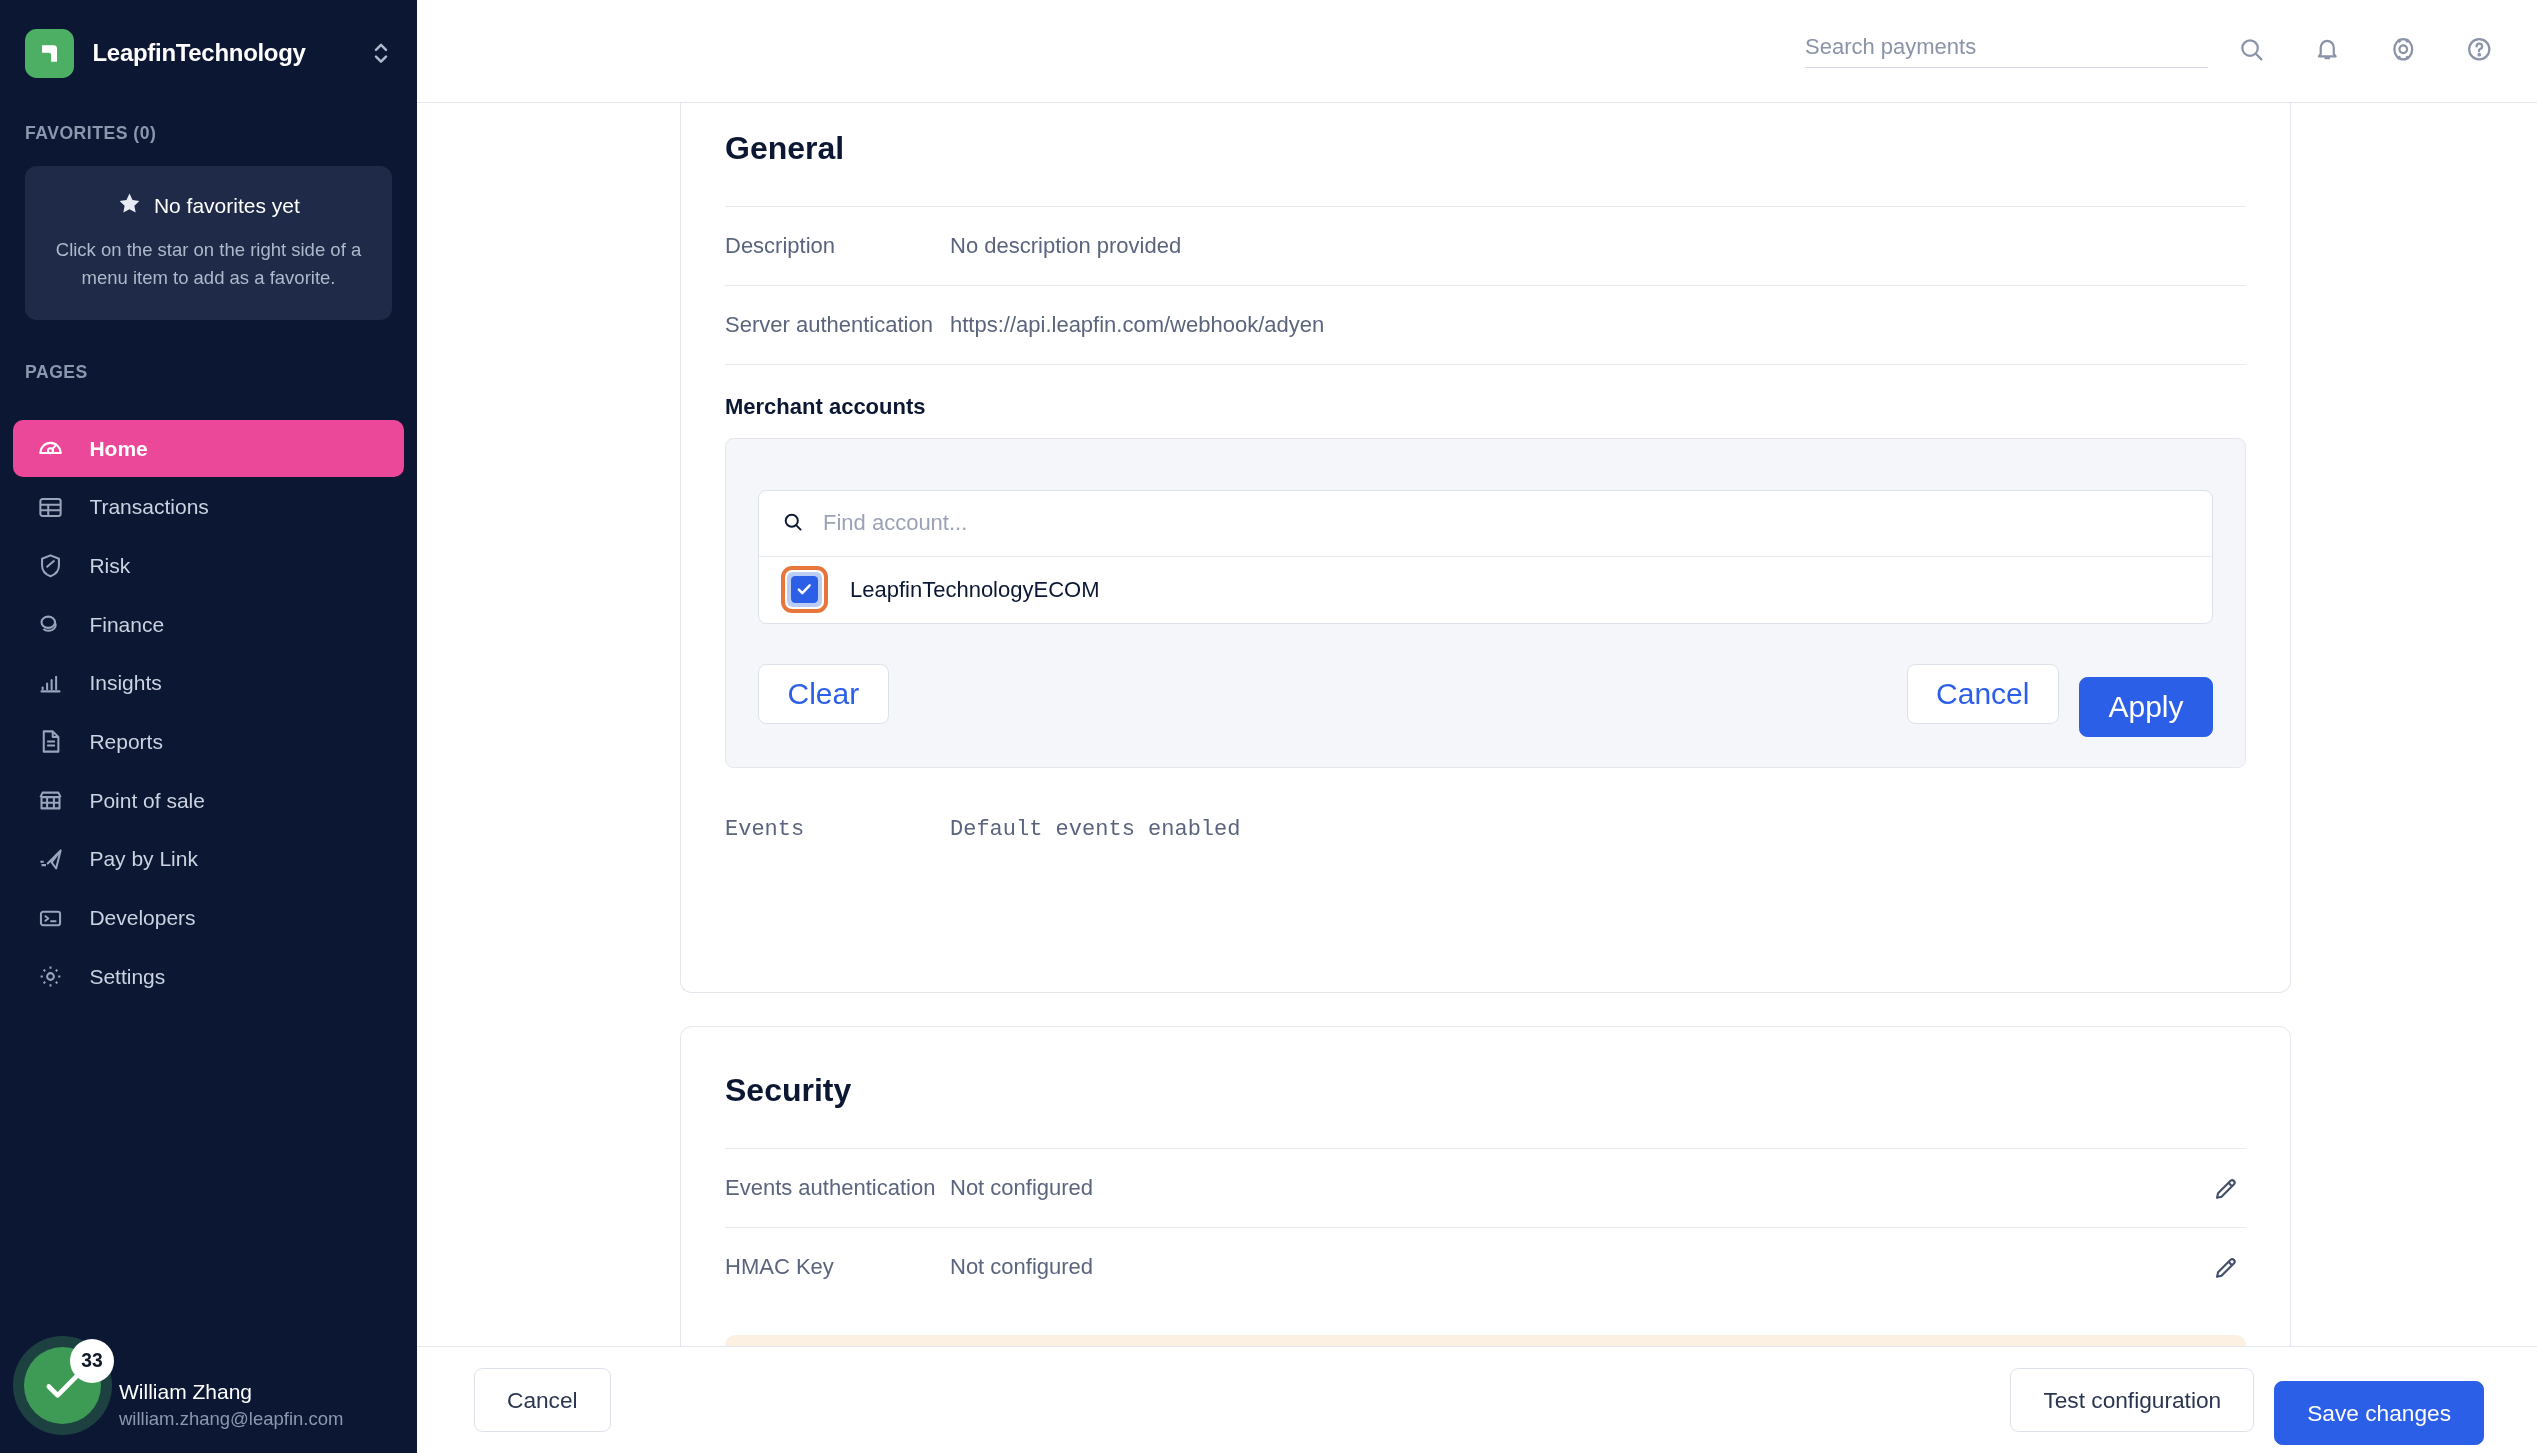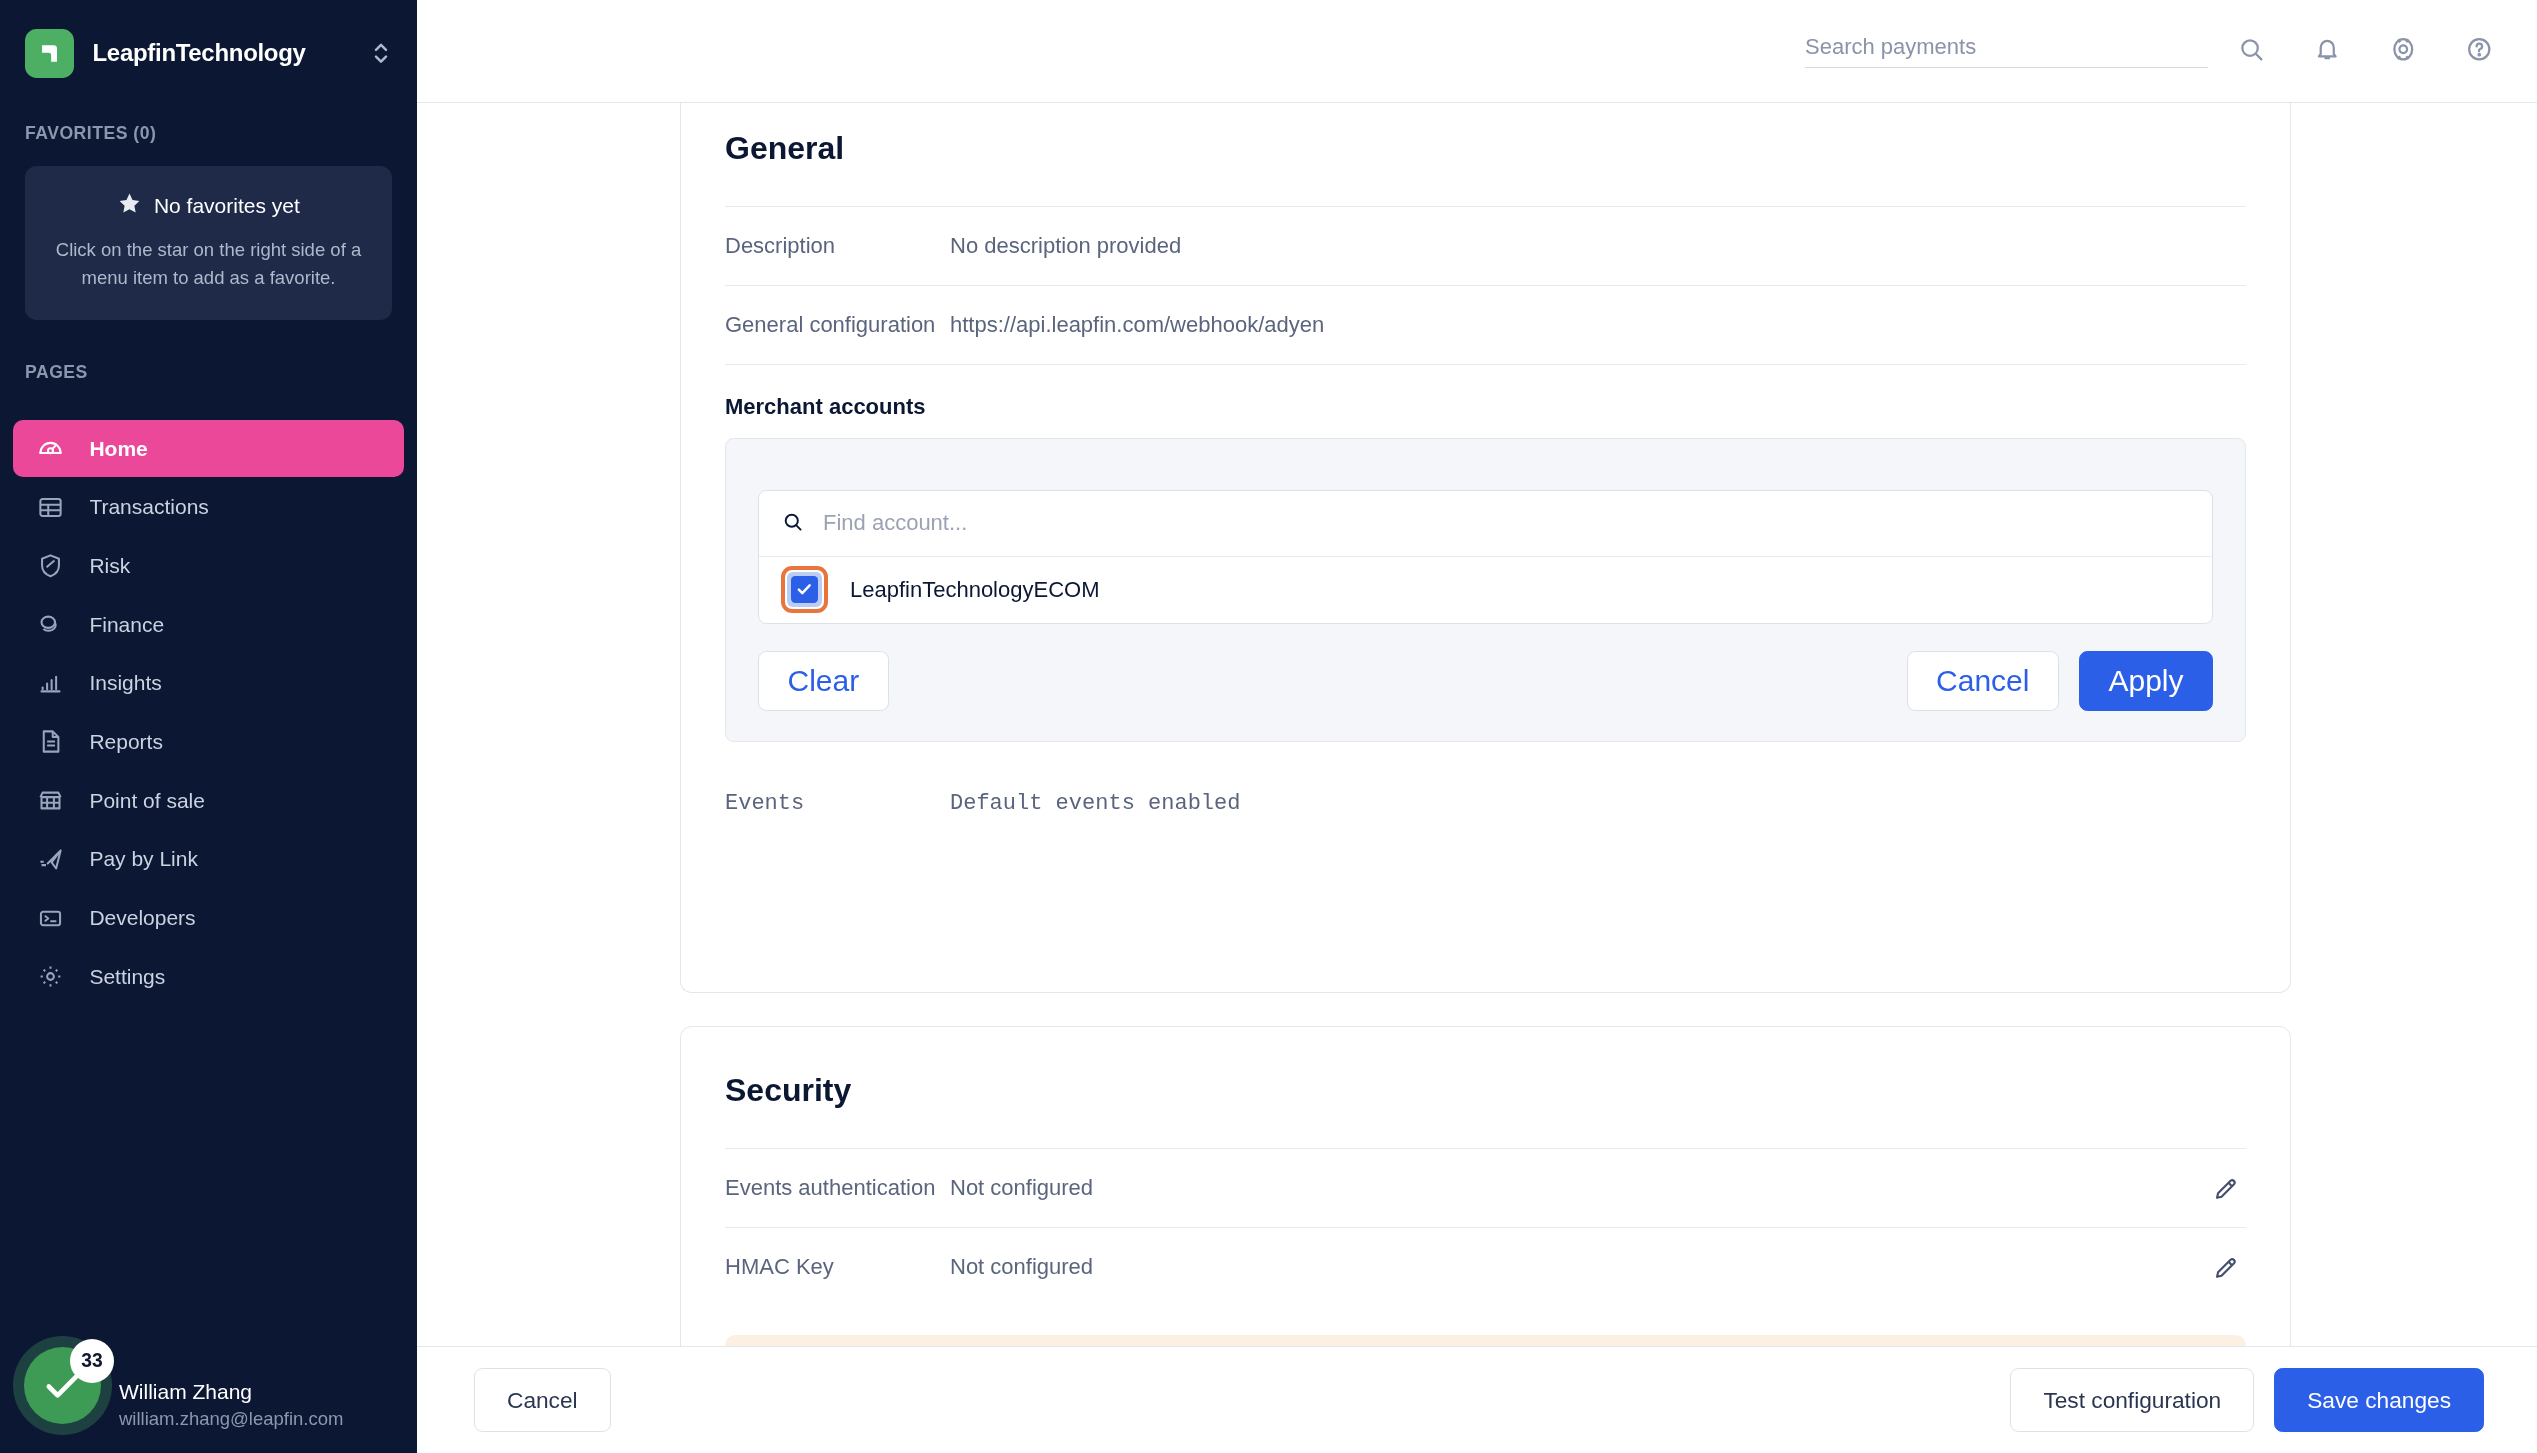--- a/index.html
+++ b/index.html
@@ -216,21 +216,21 @@
     height: 60px; border-radius: 8.4px;
     display:flex; align-items:center; justify-content:center;
     padding: 0 28.5px; font-size: 30px;
     border: 1.7px solid #DCE0E8; background:#fff; color:#2C5FE8;
     font-family: "Liberation Sans", sans-serif;
     white-space: nowrap;
   }
   .btn.dark-text { color:#2A3550; }
   .btn.primary { background:#2C5FE8; border-color:#2C5FE8; color:#fff; }
   .spacer { flex: 1; }
-  .gap { margin-left: 20px; }
+  .gap { margin-left: 20px; margin-top: 26px; }
 
   .warn {
     margin: 28.5px 44px 0 44px;
     background: #FCF0E3; border-radius: 10px;
     display:flex; align-items:center; gap: 22px;
     padding: 25px 28.5px;
   }
 
   
   .bottombar {
@@ -449,21 +449,21 @@
         <div class="card-title">General</div>
 
         <div class="rows">
 
           <div class="row">
             <div class="row-label">Description</div>
             <div class="row-value">No description provided</div>
           </div>
 
           <div class="row">
-            <div class="row-label">General configuration</div>
+            <div class="row-label">Server authentication</div>
             <div class="row-value">https://api.leapfin.com/webhook/adyen</div>
           </div>
 
           <div class="subhead">Merchant accounts</div>
 
           <div class="merch-panel">
 
 
             <div class="find-box">
               <div class="find-row">

